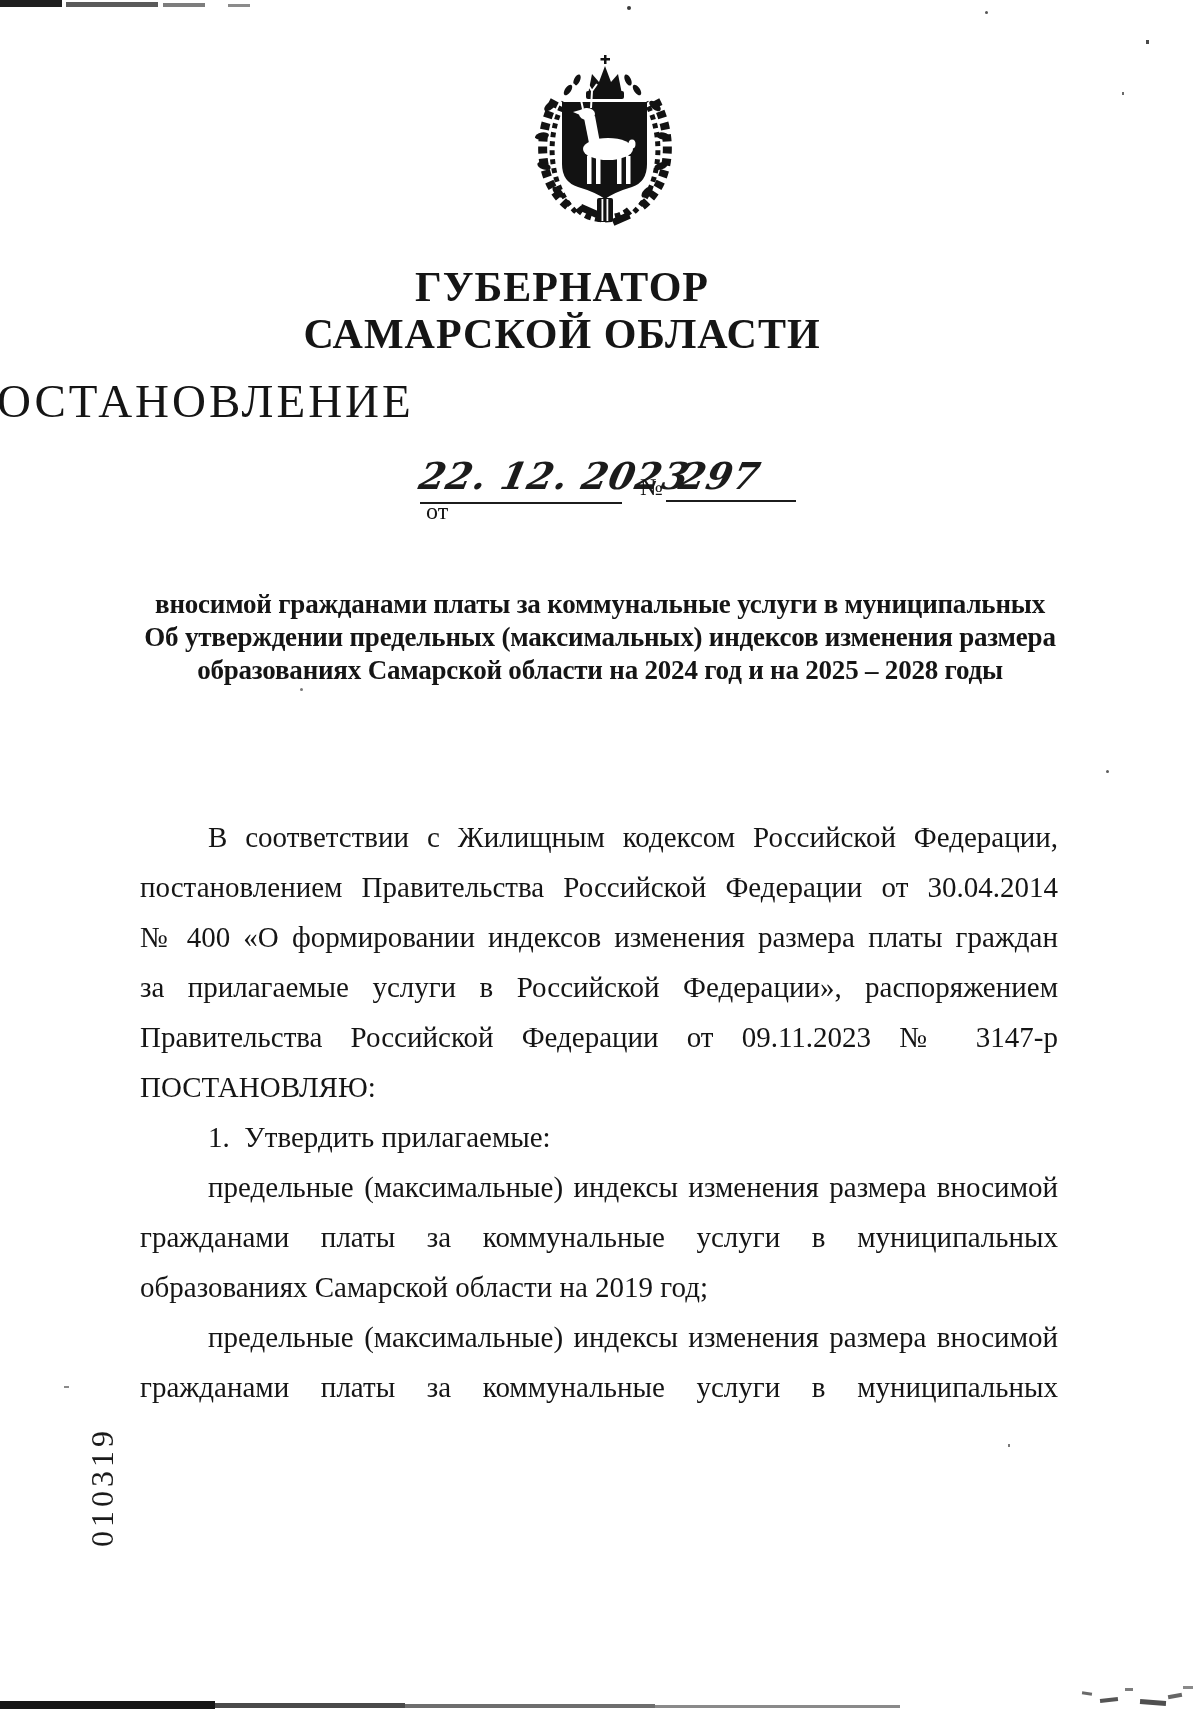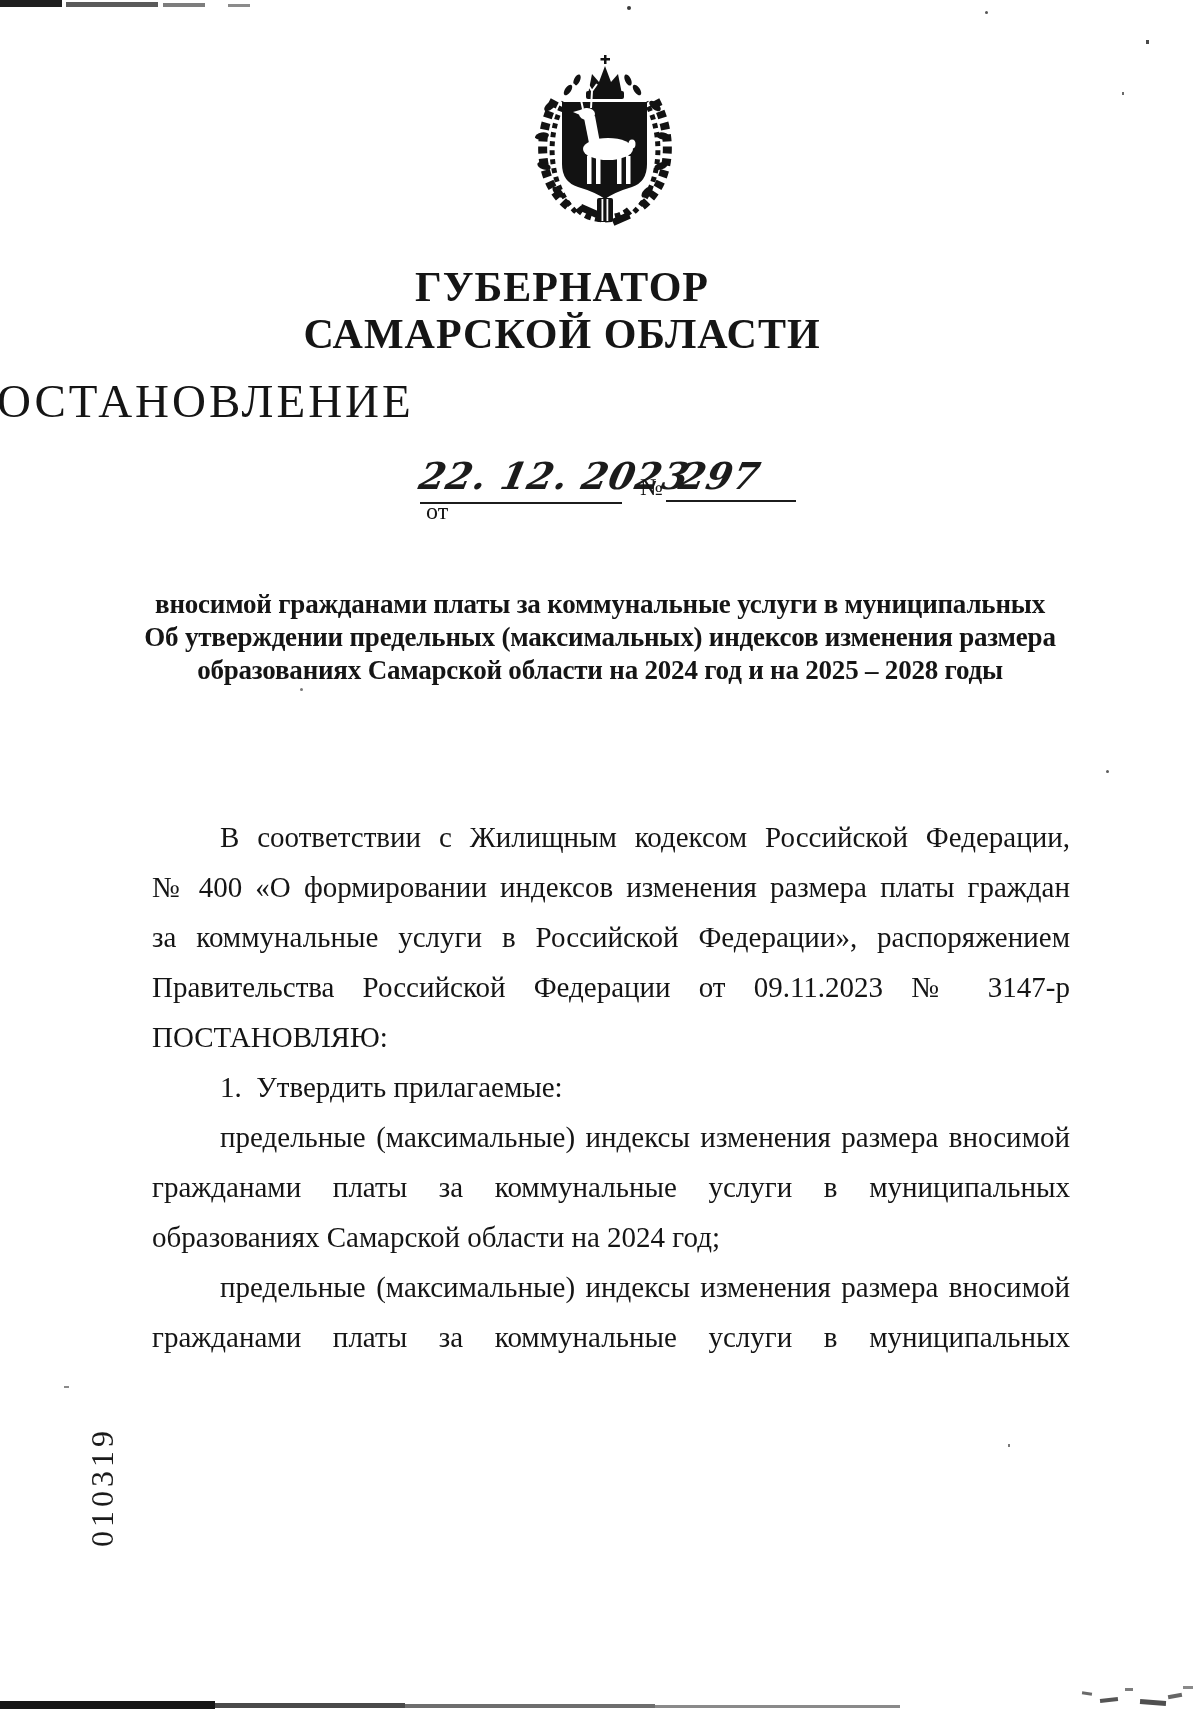--- a/index.html
+++ b/index.html
@@ -48,21 +48,20 @@
   .subject{
     position:absolute;top:588px;left:0;width:1200px;
     text-align:center;font-weight:700;font-size:27px;line-height:33px;
     letter-spacing:-0.2px;
   }
 
   
   .body-text{
     position:absolute;top:812px;left:140px;width:918px;
     font-size:29px;
-    margin-left:12px;
   }
   .ln{
     height:50px;line-height:50px;
     white-space:nowrap;
     text-align:left;
   }
   .ln.j{text-align:justify;text-align-last:justify;}
   .ln.ind{text-indent:68px;}
 
   
@@ -167,28 +166,29 @@
   </div>
 
   <div class="subject">
     <div>вносимой гражданами платы за коммунальные услуги в муниципальных</div>
     <div>Об утверждении предельных (максимальных) индексов изменения размера</div>
     <div>образованиях Самарской области на 2024 год и на 2025 – 2028 годы</div>
   </div>
 
   <div class="body-text">
     <div class="ln j ind">В соответствии с Жилищным кодексом Российской Федерации,</div>
+    <div class="ln j">постановлением Правительства Российской Федерации от 30.04.2014</div>
     <div class="ln j">№ 400 «О формировании индексов изменения размера платы граждан</div>
-    <div class="ln j">за коммунальные услуги в Российской Федерации», распоряжением</div>
+    <div class="ln j">за прилагаемые услуги в Российской Федерации», распоряжением</div>
     <div class="ln j">Правительства Российской Федерации от 09.11.2023 № 3147-р</div>
     <div class="ln">ПОСТАНОВЛЯЮ:</div>
     <div class="ln ind">1. Утвердить прилагаемые:</div>
     <div class="ln j ind">предельные (максимальные) индексы изменения размера вносимой</div>
     <div class="ln j">гражданами платы за коммунальные услуги в муниципальных</div>
-    <div class="ln">образованиях Самарской области на 2024 год;</div>
+    <div class="ln">образованиях Самарской области на 2019 год;</div>
     <div class="ln j ind">предельные (максимальные) индексы изменения размера вносимой</div>
     <div class="ln j">гражданами платы за коммунальные услуги в муниципальных</div>
   </div>
 
   <div class="reg-code">010319</div>
 
   <div class="art" style="left:0;top:0;width:62px;height:7px;background:#1f1f1f;"></div>
   <div class="art" style="left:66px;top:2px;width:92px;height:5px;background:#5a5a5a;"></div>
   <div class="art" style="left:163px;top:3px;width:42px;height:4px;background:#7d7d7d;"></div>
   <div class="art" style="left:228px;top:4px;width:22px;height:3px;background:#8b8b8b;"></div>

